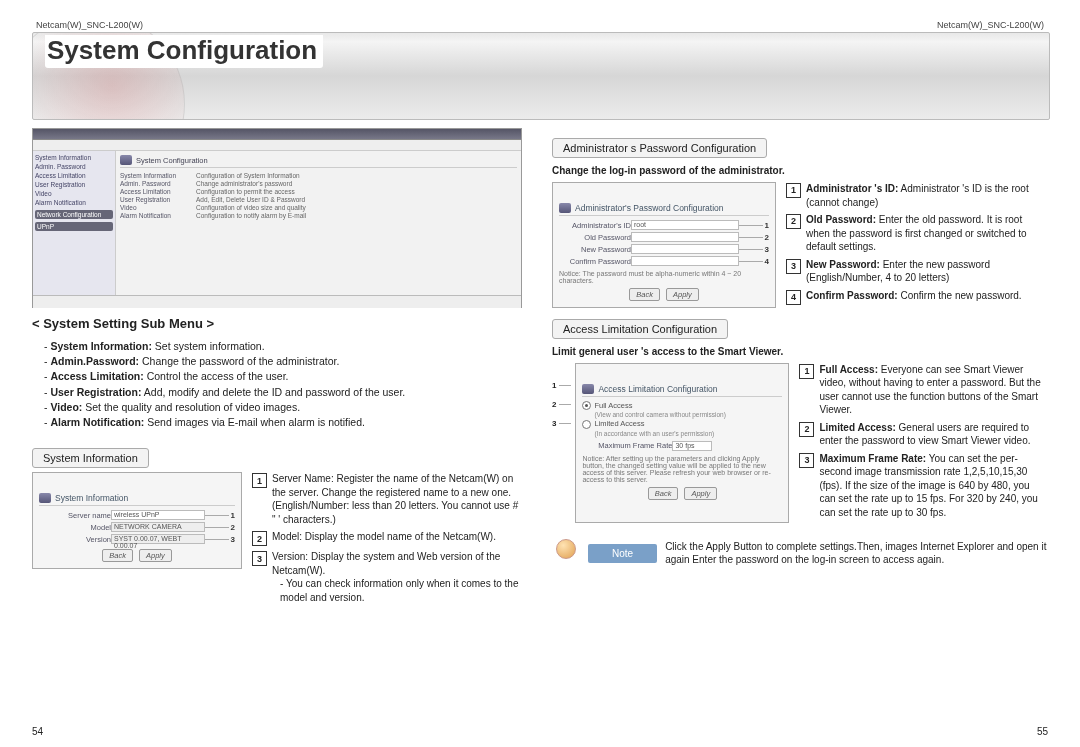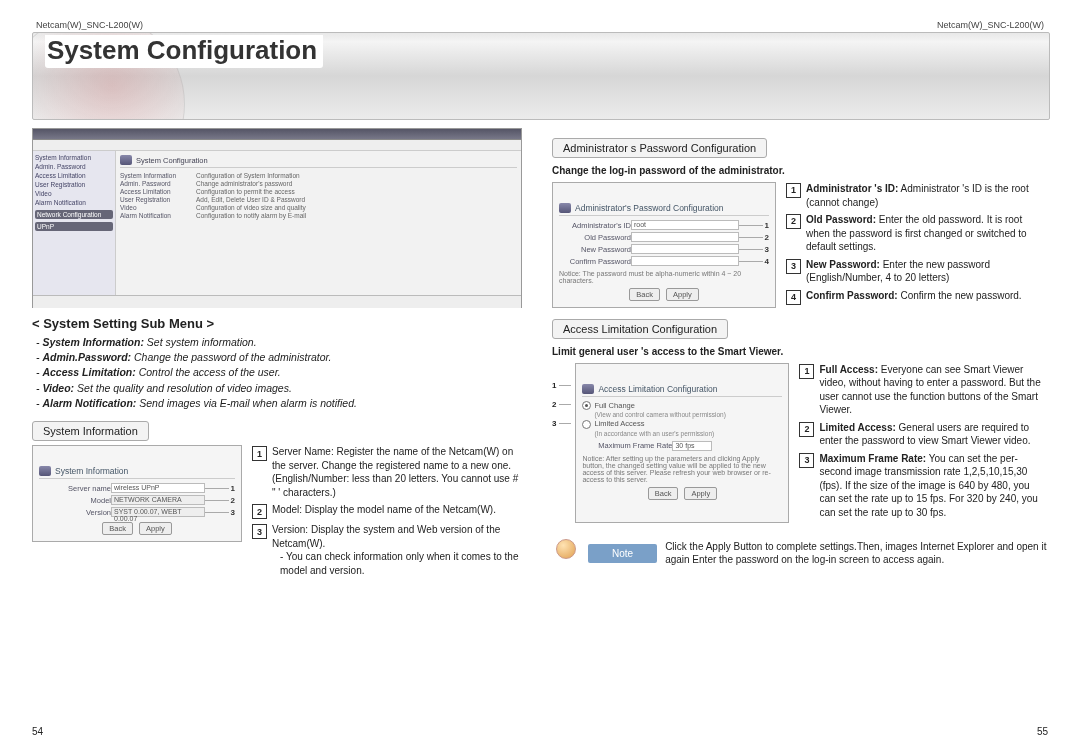--- a/index.html
+++ b/index.html
@@ -120,21 +120,21 @@
   }
   .mini-row { display:flex; font-size:6.5px; gap:6px; padding:0.5px 0; }
   .mini-row .lbl { width: 70px; color:#556;}
   .mini-status { height: 12px; border-top:1px solid #bbb; background:#eee; }
 
   h3.sub {
     font-size: 13px;
     font-weight: bold;
     margin: 8px 0 4px 0;
   }
-  ul.defs { list-style: none; padding: 0 0 0 4px; margin: 0; font-style: italic; }
+  ul.defs { list-style: none; padding: 0 0 0 4px; margin: 8px; }
   ul.defs li { font-size: 10.5px; line-height: 1.45; }
   ul.defs li::before { content: "- "; }
   ul.defs b { font-weight: bold; }
 
   .box-label {
     display: inline-block;
     background: #f3f3f3;
     border: 1px solid #aaa;
     border-radius: 3px;
     padding: 3px 10px;
@@ -194,20 +194,21 @@
     font-size: 8px;
     font-weight: bold;
     color: #333;
     padding-left: 2px;
   }
   .panel-btns {
     display: flex;
     justify-content: center;
     gap: 6px;
     margin-top: 4px;
+    font-style: italic;
   }
   .panel-btns span {
     border: 1px solid #999;
     background: #eee;
     font-size: 7.5px;
     padding: 1px 6px;
     border-radius: 2px;
   }
   .panel-note {
     font-size: 7px;
@@ -352,20 +353,21 @@
           </div>
         </div>
         <div class="mini-status"></div>
       </div>
 
       <h3 class="sub">&lt; System Setting Sub Menu &gt;</h3>
       <ul class="defs">
         <li><b>System Information:</b><span> Set system information.</span></li>
         <li><b>Admin.Password:</b><span> Change the password of the administrator.</span></li>
         <li><b>Access Limitation:</b><span> Control the access of the user.</span></li>
+        <li><b>User Registration:</b><span> Add, modify and delete the ID and password of the user.</span></li>
         <li><b>Video:</b><span> Set the quality and resolution of video images.</span></li>
         <li><b>Alarm Notification:</b><span> Send images via E-mail when alarm is notified.</span></li>
       </ul>
 
       <div class="box-label">System Information</div>
 
       <div class="twocol">
         <div style="width:210px;">
           <div class="panel-shot">
             <div class="ph-title">
@@ -497,21 +499,21 @@
             <div class="callout-left">
                 <span class="cnum">3</span>
                 <span class="cline"></span>
               </div>
           </div>
           <div class="panel-shot med">
             <div class="ph-title">
                 <span class="mini-icon"></span>
                 <span>Access Limitation Configuration</span>
               </div>
-            <div style="font-size:7.5px; padding:1px 0;"><span class="radio-dot on"></span><span>Full Change</span></div>
+            <div style="font-size:7.5px; padding:1px 0;"><span class="radio-dot on"></span><span>Full Access</span></div>
             <div style="font-size:6.5px; color:#888; padding-left:12px;">(View and control camera without permission)</div>
             <div style="font-size:7.5px; padding:1px 0;"><span class="radio-dot"></span><span>Limited Access</span></div>
             <div style="font-size:6.5px; color:#888; padding-left:12px;">(In accordance with an user's permission)</div>
             <div class="panel-row" style="margin-top:3px;">
                 <span class="plbl" style="width:90px;">Maximum Frame Rate</span>
                 <span class="pinp" style="flex:0 0 40px;">30 fps</span>
               </div>
             <div class="panel-note">Notice: After setting up the parameters and clicking Apply button, the changed setting value will be applied to the new access of this server. Please refresh your web browser or re-access to this server.</div>
             <div class="panel-btns">
               <span>Back</span>

